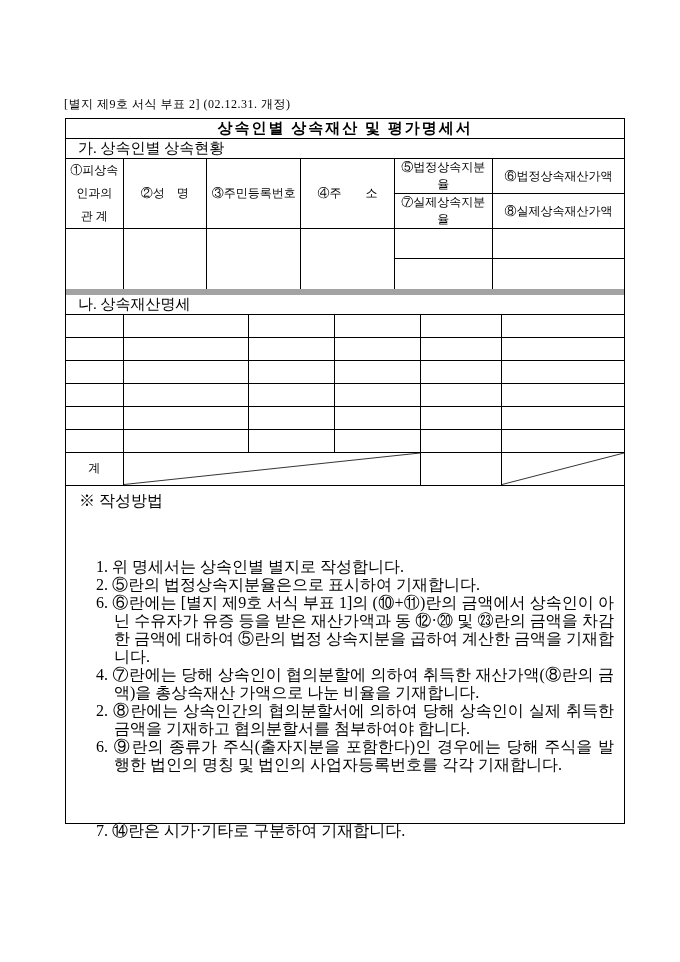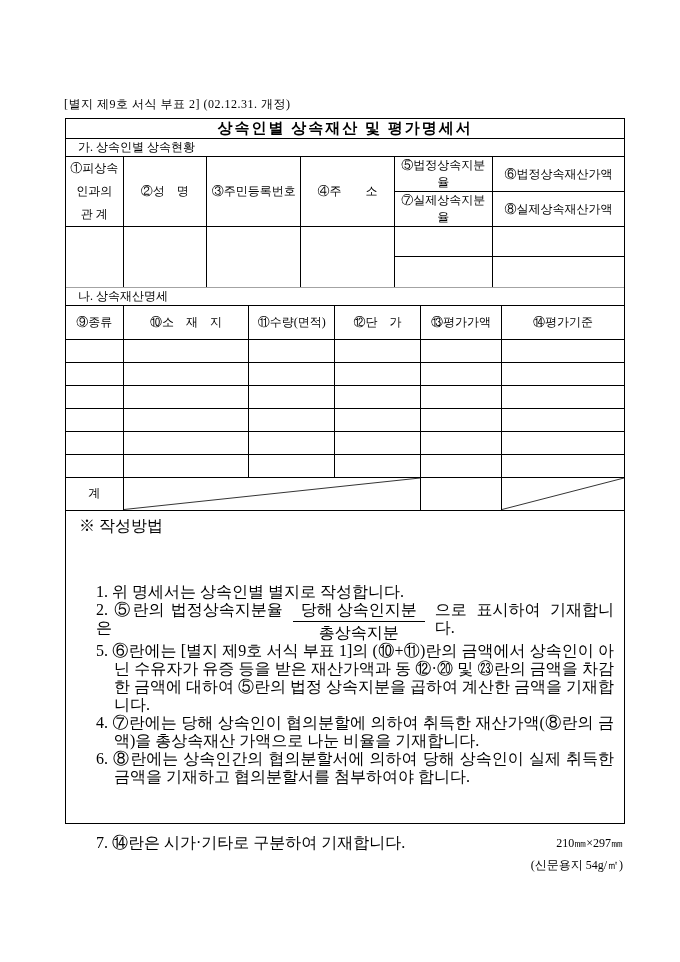--- a/index.html
+++ b/index.html
@@ -26,27 +26,27 @@
   .title-row {
     height: 46px; box-sizing: border-box;
     border-bottom: 1px solid #000;
     display: flex; align-items: center; justify-content: center;
     font-size: 15px; font-weight: bold; letter-spacing: 2px;
   }
 
   .section-label {
     box-sizing: border-box;
     padding-left: 12px;
-    font-size: 12px;
+    font-size: 15px;
     display: flex; align-items: center;
     border-bottom: 1px solid #000;
     text-align: right;
   }
   .section-label.a { height: 27px; }
-  .section-label.b { height: 30px; border-top: 1px solid #a3a3a3; }
+  .section-label.b { height: 30px; border-top: 6px solid #a3a3a3; }
 
   table.grid {
     width: 100%;
     border-collapse: collapse;
     border-style: hidden; 
     table-layout: fixed;
     font-size: 12px;
   }
   table.grid td, table.grid th {
     border: 1px solid #000;
@@ -151,28 +151,20 @@
     <table class="grid">
       <colgroup>
         <col style="width:57px">
           <col style="width:125px">
           <col style="width:86px">
         <col style="width:85px">
           <col style="width:81px">
           <col style="width:122px">
       </colgroup>
       <tbody>
-          <tr style="height:34px">
-        <th>⑨종류</th>
-        <th class="presp">⑩소　재　지</th>
-        <th>⑪수량(면적)</th>
-        <th class="presp">⑫단　가</th>
-        <th>⑬평가가액</th>
-        <th>⑭평가기준</th>
-      </tr>
       <tr style="height:23px">
         <td></td>
             <td></td>
             <td></td>
         <td></td>
             <td></td>
             <td></td>
       </tr>
       <tr style="height:23px">
         <td></td>
@@ -229,34 +221,26 @@
         </td>
       </tr>
     </tbody>
       </table>
 
     <div class="instructions">
       <div class="inst-title">※ 작성방법</div>
       <div class="inst-item no-justify">1. 위 명세서는 상속인별 별지로 작성합니다.</div>
       <div class="inst-item item-fraction">
         <span>2. ⑤란의 법정상속지분율은</span>
-        <span class="fraction">
-          <span>당해 상속인지분</span>
-          <span class="frac-bar"></span>
-          <span>총상속지분</span>
-        </span>
         <span>으로 표시하여 기재합니다.</span>
       </div>
-      <div class="inst-item">5. ⑥란에는 [별지 제9호 서식 부표 1]의 (⑩+⑪)란의 금액에서 상속인이 아닌 수유자가 유증 등을 받은 재산가액과 동 ⑫·⑳ 및 ㉓란의 금액을 차감한 금액에 대하여 ⑤란의 법정 상속지분을 곱하여 계산한 금액을 기재합니다.</div>
+      <div class="inst-item">6. ⑥란에는 [별지 제9호 서식 부표 1]의 (⑩+⑪)란의 금액에서 상속인이 아닌 수유자가 유증 등을 받은 재산가액과 동 ⑫·⑳ 및 ㉓란의 금액을 차감한 금액에 대하여 ⑤란의 법정 상속지분을 곱하여 계산한 금액을 기재합니다.</div>
       <div class="inst-item">4. ⑦란에는 당해 상속인이 협의분할에 의하여 취득한 재산가액(⑧란의 금액)을 총상속재산 가액으로 나눈 비율을 기재합니다.</div>
-      <div class="inst-item">6. ⑧란에는 상속인간의 협의분할서에 의하여 당해 상속인이 실제 취득한 금액을 기재하고 협의분할서를 첨부하여야 합니다.</div>
+      <div class="inst-item">2. ⑧란에는 상속인간의 협의분할서에 의하여 당해 상속인이 실제 취득한 금액을 기재하고 협의분할서를 첨부하여야 합니다.</div>
+      <div class="inst-item">6. ⑨란의 종류가 주식(출자지분을 포함한다)인 경우에는 당해 주식을 발행한 법인의 명칭 및 법인의 사업자등록번호를 각각 기재합니다.</div>
       <div class="inst-item no-justify">7. ⑭란은 시가·기타로 구분하여 기재합니다.</div>
     </div>
 
   </div>
 
 
-  <div class="footer-right">
-    <div>210㎜×297㎜</div>
-    <div>(신문용지 54g/㎡)</div>
-  </div>
 
 </div>
 
 </body></html>

